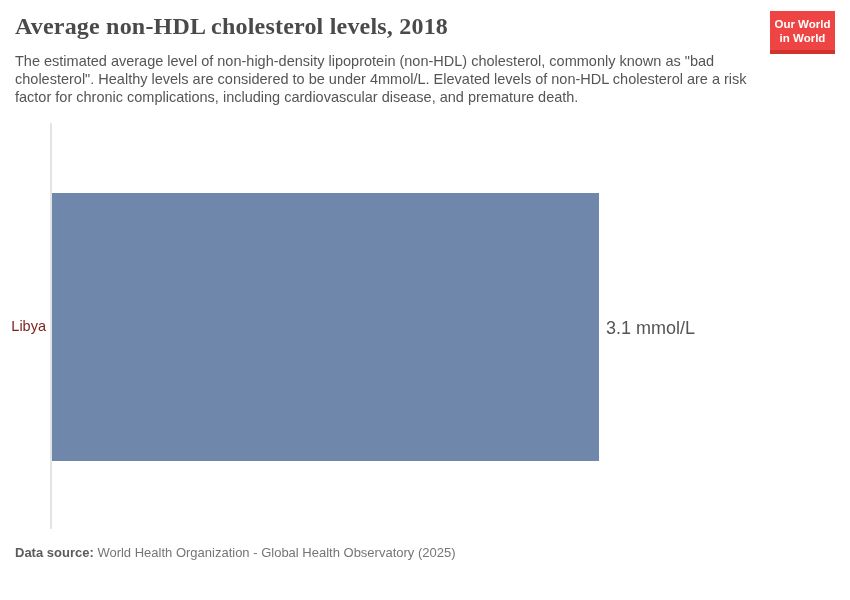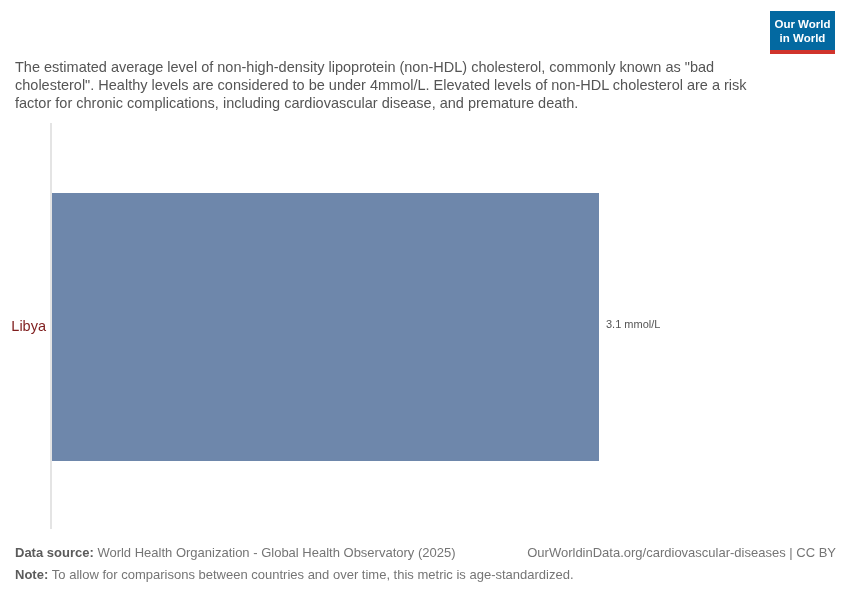--- a/index.html
+++ b/index.html
@@ -26,21 +26,20 @@
     white-space: nowrap;
   }
   .chart-subtitle {
     position: absolute;
     left: 15px;
     top: 52px;
     width: 733px;
     font-size: 14.5px;
     line-height: 18px;
     color: #555555;
-    margin-top: 6px;
   }
   .owid-logo {
     position: absolute;
     left: 770px;
     top: 11px;
     width: 65px;
     box-sizing: border-box;
     background: #0d2e52;
     border-bottom: 4px solid #d0342c;
     color: #ffffff;
@@ -73,21 +72,21 @@
     width: 46px;
     text-align: right;
     font-size: 14.5px;
     color: #7f1d1d;
     white-space: nowrap;
   }
   .value-label {
     position: absolute;
     left: 606px;
     top: 318px;
-    font-size: 11px;
+    font-size: 18px;
     color: #555555;
     white-space: nowrap;
   }
   .footer {
     position: absolute;
     left: 15px;
     right: 14px;
     top: 545px;
     font-size: 13px;
     line-height: 16px;
@@ -109,39 +108,36 @@
     color: #757575;
     text-decoration: none;
     cursor: pointer;
   }
 </style>
 </head>
 <body>
 
 <div class="page">
 
+  <div class="chart-title">Average non-HDL cholesterol levels, 2018</div>
 
   <div class="chart-subtitle">The estimated average level of non-high-density lipoprotein (non-HDL) cholesterol, commonly known as "bad cholesterol". Healthy levels are considered to be under 4mmol/L. Elevated levels of non-HDL cholesterol are a risk factor for chronic complications, including cardiovascular disease, and premature death.</div>
 
-  <div class="owid-logo" style="background: #0369a1; border-bottom-color: rgb(208, 52, 44);">
+  <div class="owid-logo" style="background: #ef4444; border-bottom-color: rgb(208, 52, 44);">
     <div>Our World</div>
     <div>in World</div>
   </div>
 
   <div class="axis-line" style="background: rgb(228, 228, 228);"></div>
 
   <div class="bar" style="width: 547.15px; background: rgb(110, 135, 171);"></div>
 
   <div class="entity-label">Libya</div>
 
   <div class="value-label">3.1 mmol/L</div>
 
   <div class="footer">
     <div class="footer-row1">
       <span><b>Data source:</b>&nbsp;<span>World Health Organization - Global Health Observatory (2025)</span></span>
-      <span class="footer-link">OurWorldinData.org/cardiovascular-diseases | CC BY</span>
-    </div>
-    <div class="footer-row2">
-      <span><b>Note:</b>&nbsp;<span>To allow for comparisons between countries and over time, this metric is age-standardized.</span></span>
     </div>
   </div>
 
 </div>
 
 </body></html>

